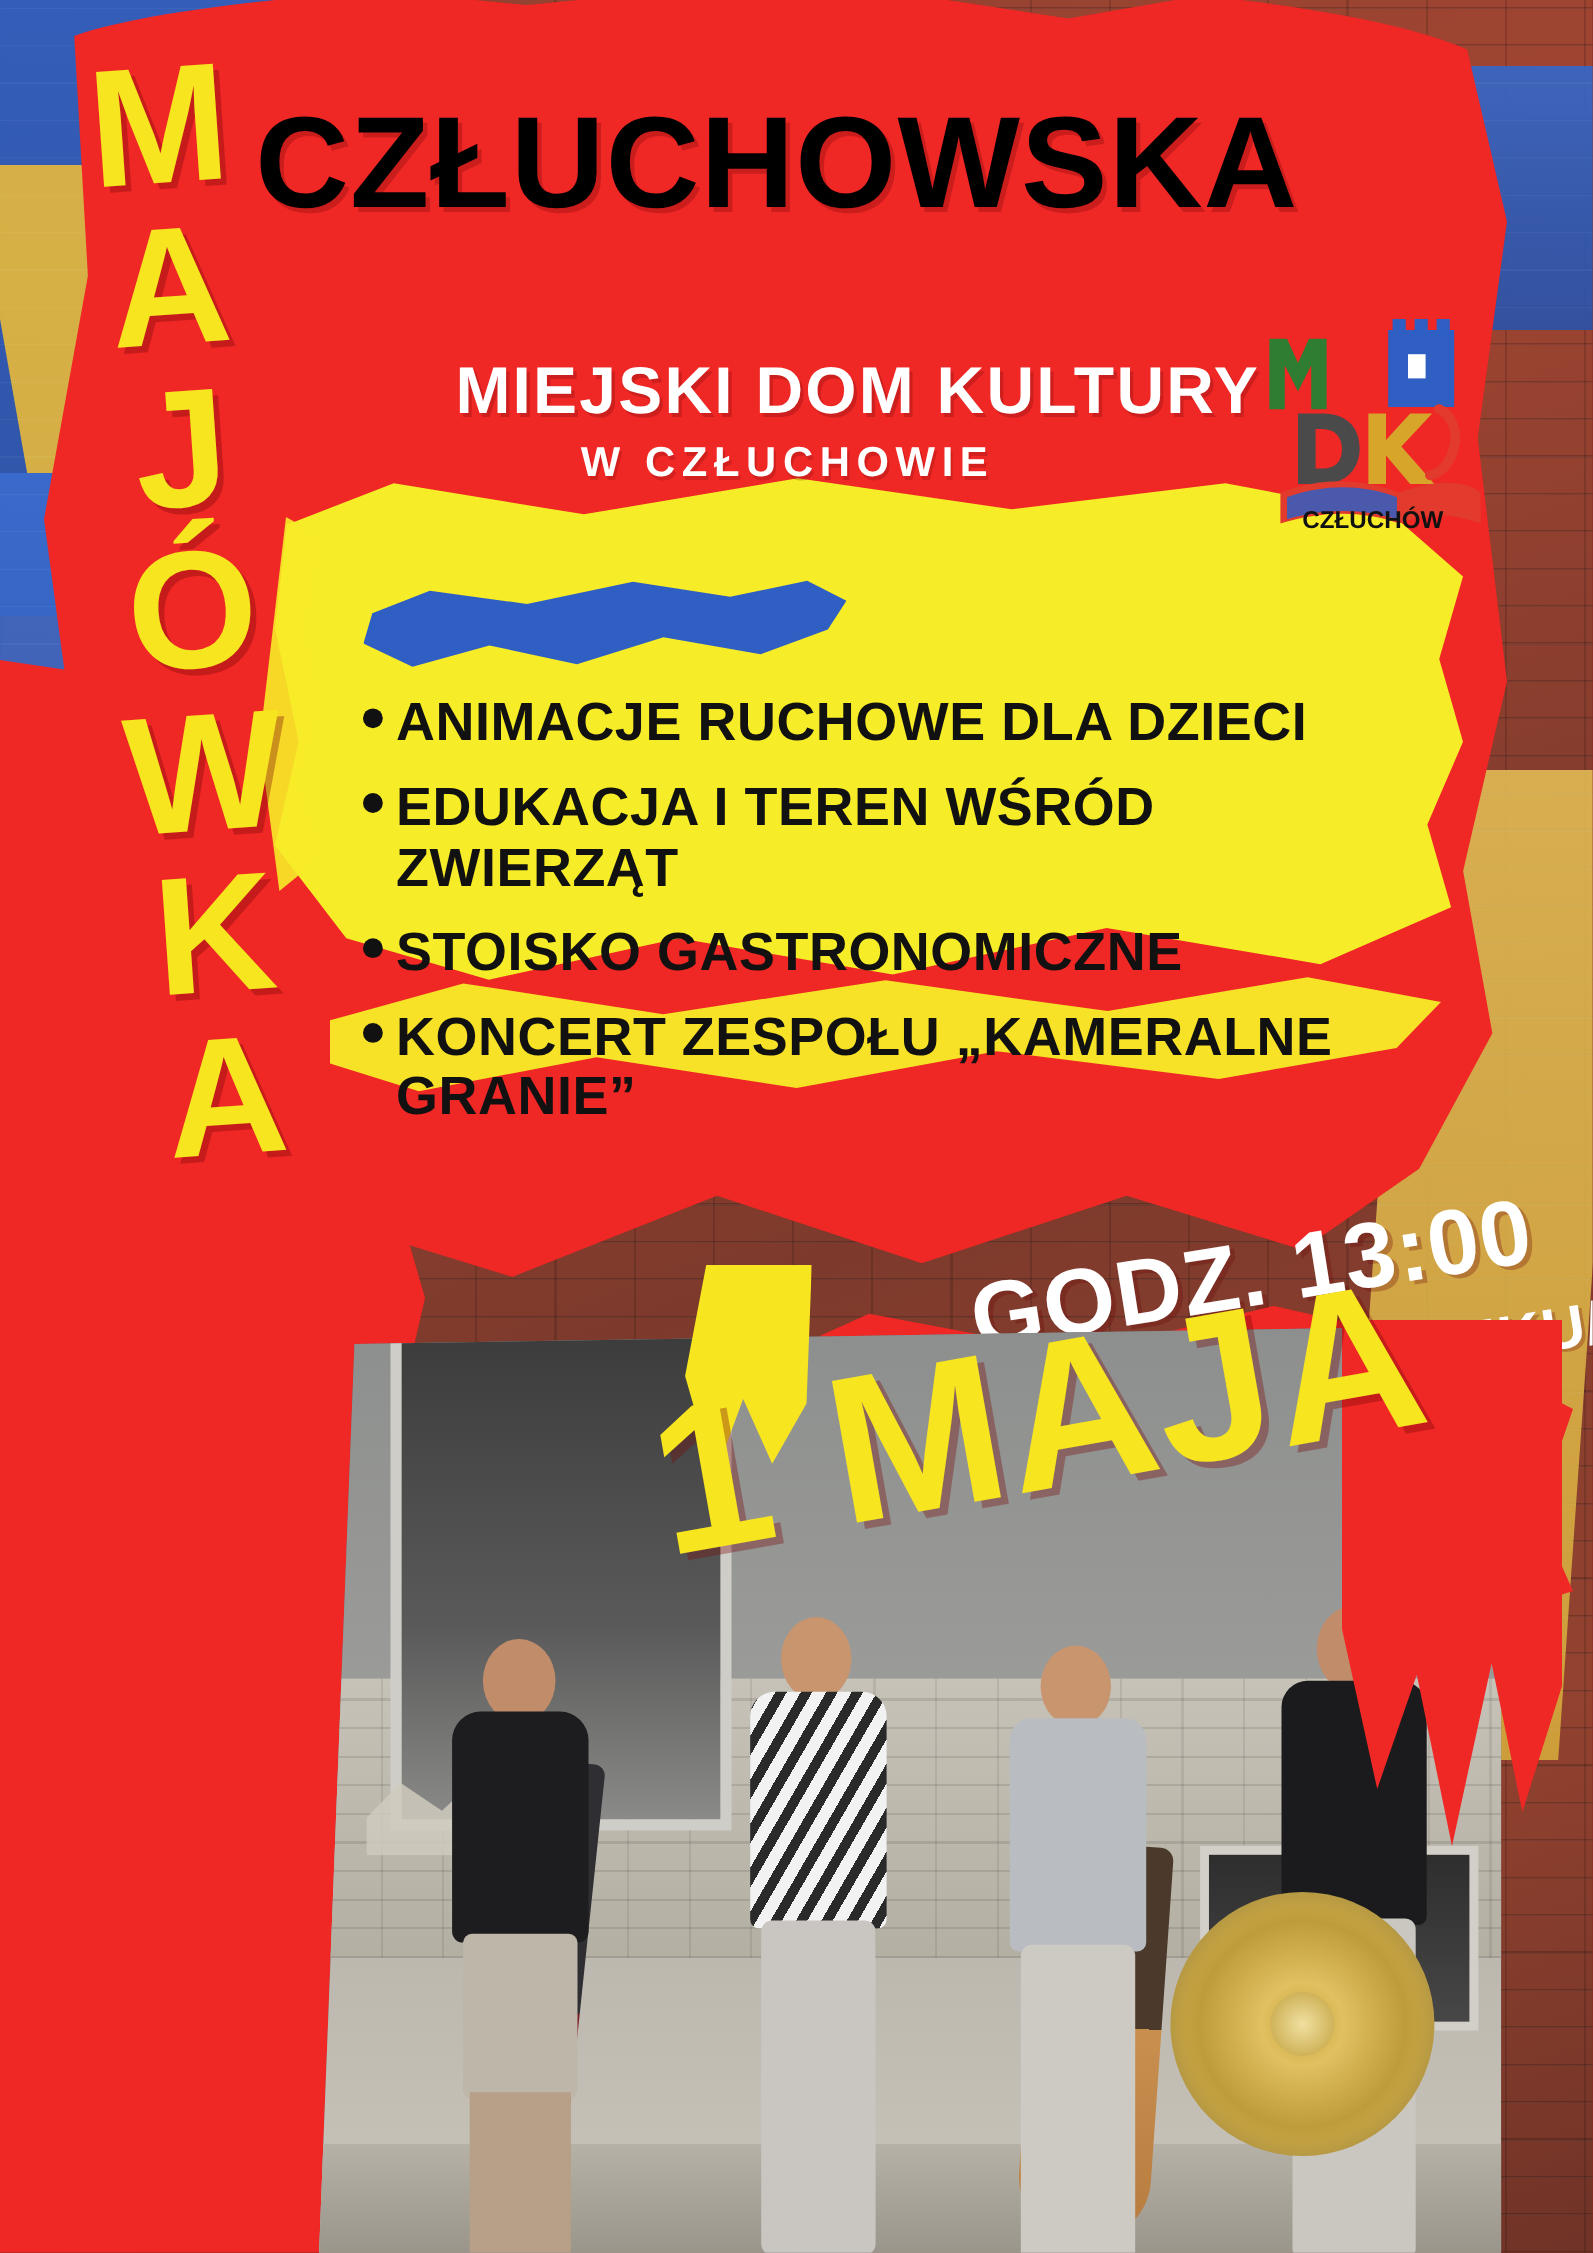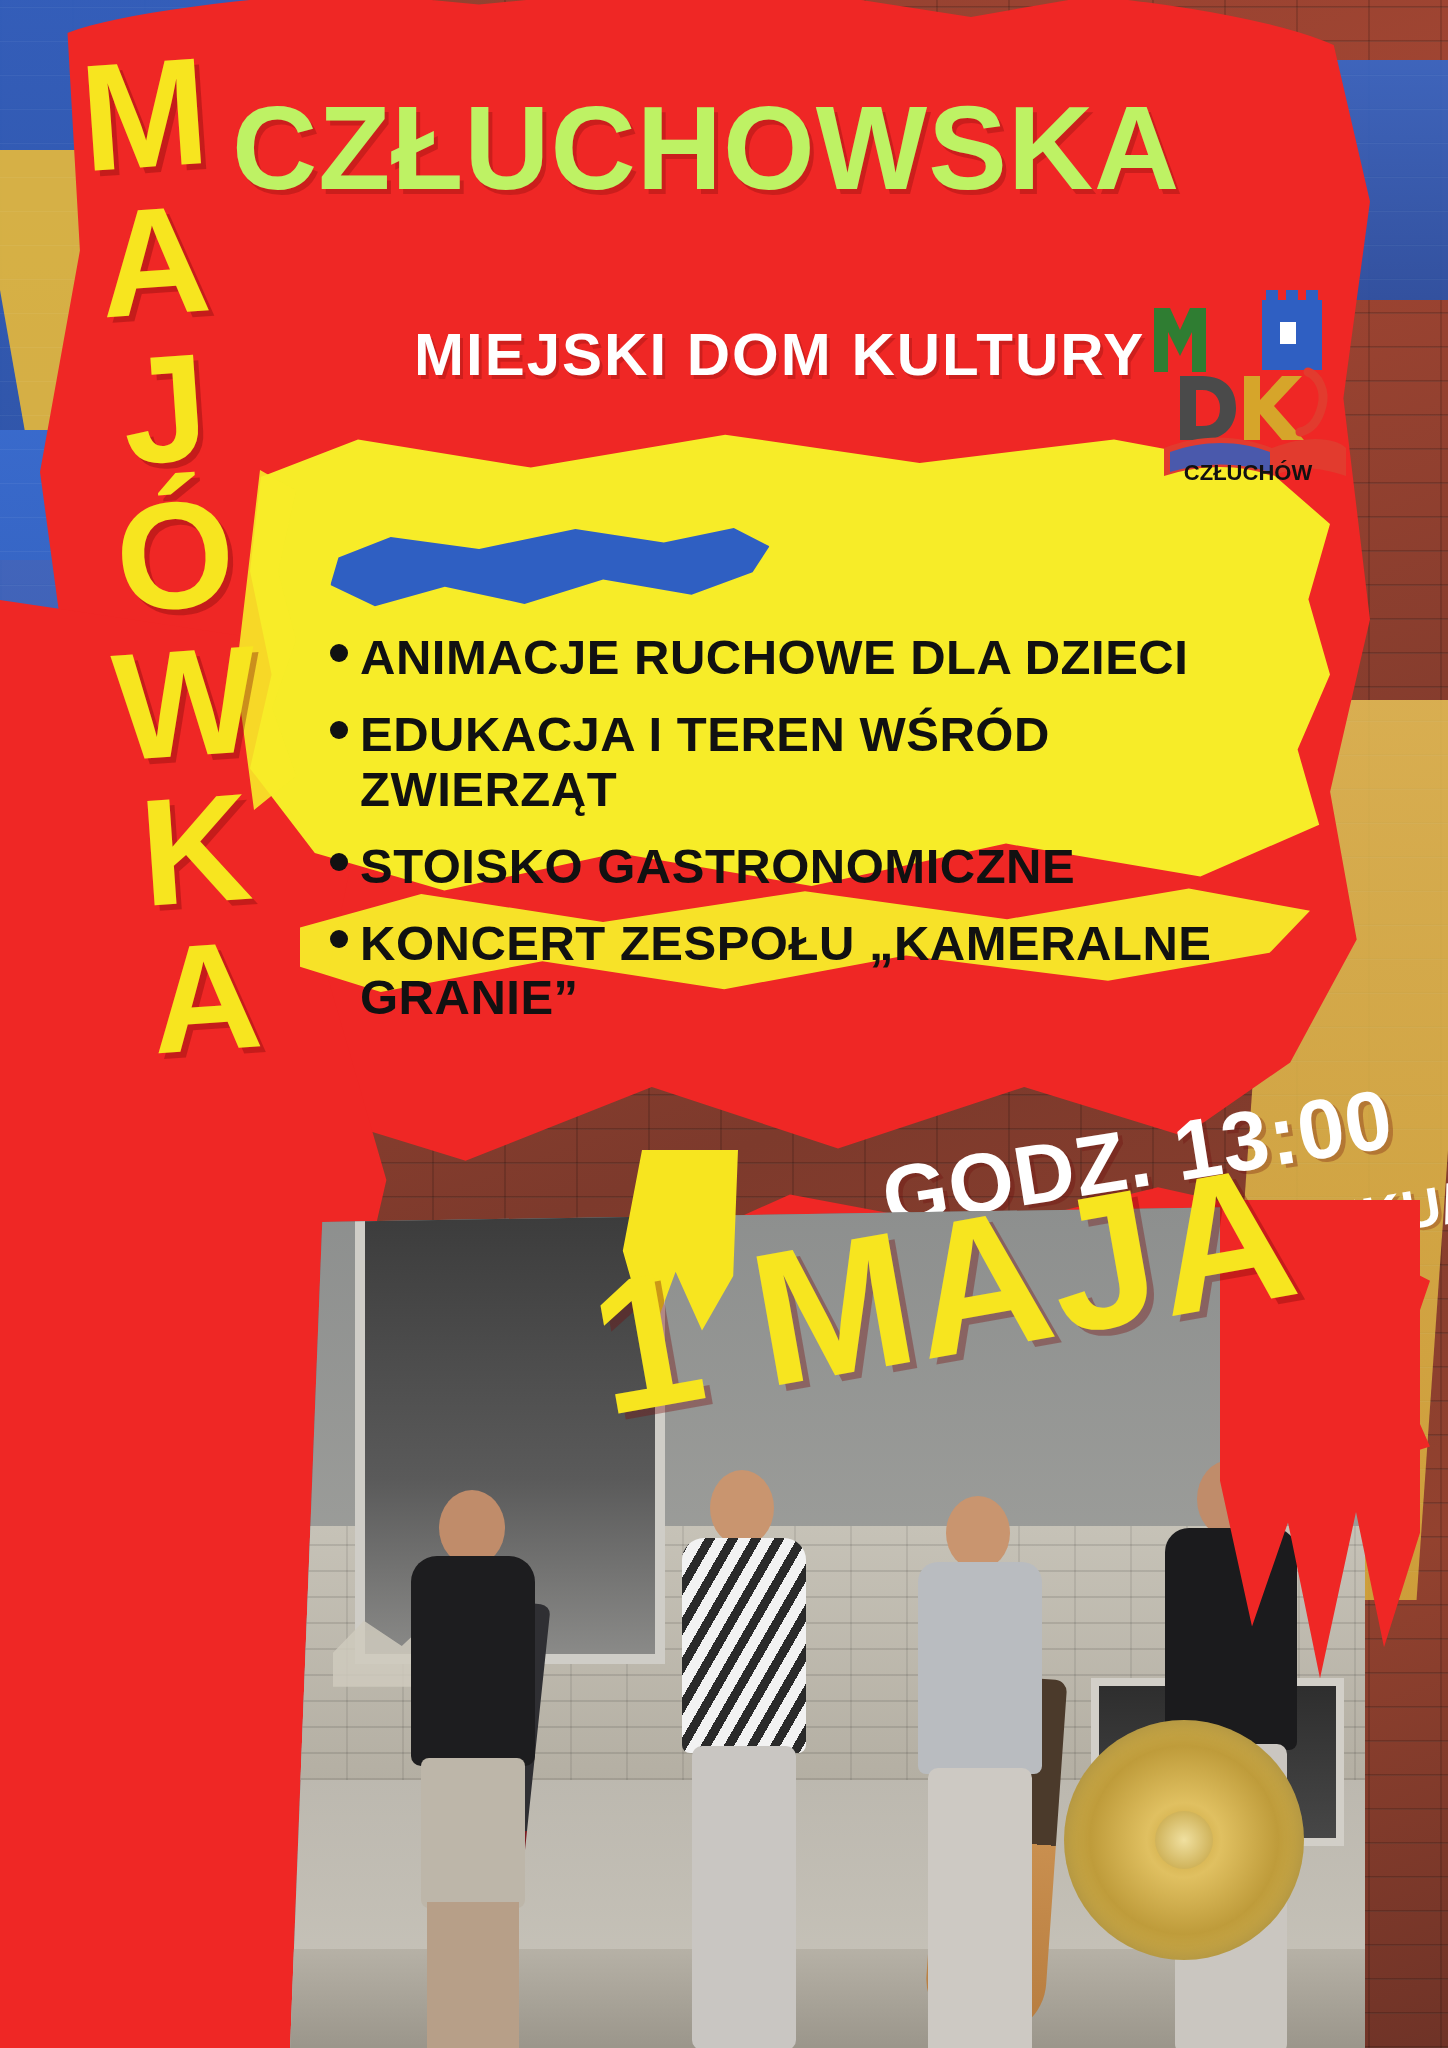--- a/index.html
+++ b/index.html
@@ -156,21 +156,21 @@
     text-shadow: 5px 6px 0 rgba(120,10,10,0.35);
     font-family: "Liberation Sans", sans-serif;
     user-select: none;
   }
   .majowka span { display:block; }
 
   .title-main {
     position: absolute;
     left: 232px; top: 80px;
     width: 1120px;
-    color: #bef264;
+    color: #000000;
     font-size: 118px;
     font-weight: bold;
     letter-spacing: 1px;
     text-shadow: 4px 5px 0 rgba(120,10,10,0.30);
     white-space: nowrap;
   }
   .title-sub1 {
     position: absolute;
     left: 414px; top: 320px;
     color: #ffffff;
@@ -414,20 +414,21 @@
     <span>A</span>
     <span>J</span>
     <span>Ó</span>
     <span>W</span>
     <span>K</span>
     <span>A</span>
   </div>
 
   <div class="title-main">CZŁUCHOWSKA</div>
   <div class="title-sub1">MIEJSKI DOM KULTURY</div>
+  <div class="title-sub2">W CZŁUCHOWIE</div>
 
   <div class="mdk-logo">
     <svg viewBox="0 0 216 205" width="216" height="205">
       <path d="M14 28 L14 92 L28 92 L28 52 L40 76 L52 52 L52 92 L66 92 L66 28 L50 28 L40 50 L30 28 Z" fill="#2f7d32"></path>
       <rect x="122" y="20" width="60" height="70" fill="#2f5fc2"></rect>
       <rect x="126" y="10" width="12" height="14" fill="#2f5fc2"></rect>
       <rect x="146" y="10" width="12" height="14" fill="#2f5fc2"></rect>
       <rect x="166" y="10" width="12" height="14" fill="#2f5fc2"></rect>
       <rect x="140" y="42" width="16" height="22" fill="#ffffff"></rect>
       <path d="M40 96 L40 160 L62 160 C86 160 96 144 96 128 C96 110 86 96 62 96 Z M56 110 L62 110 C74 110 80 118 80 128 C80 140 74 146 62 146 L56 146 Z" fill="#4a4a4a"></path>

